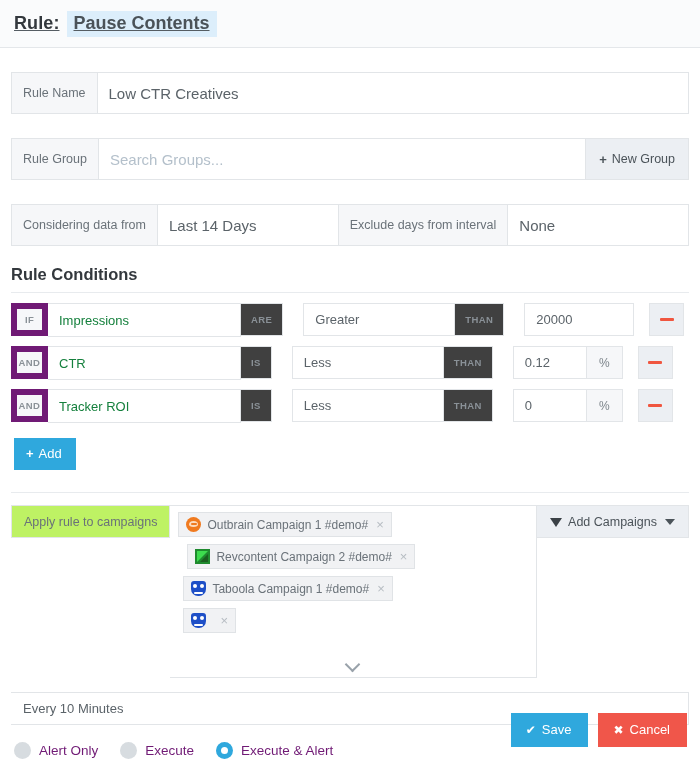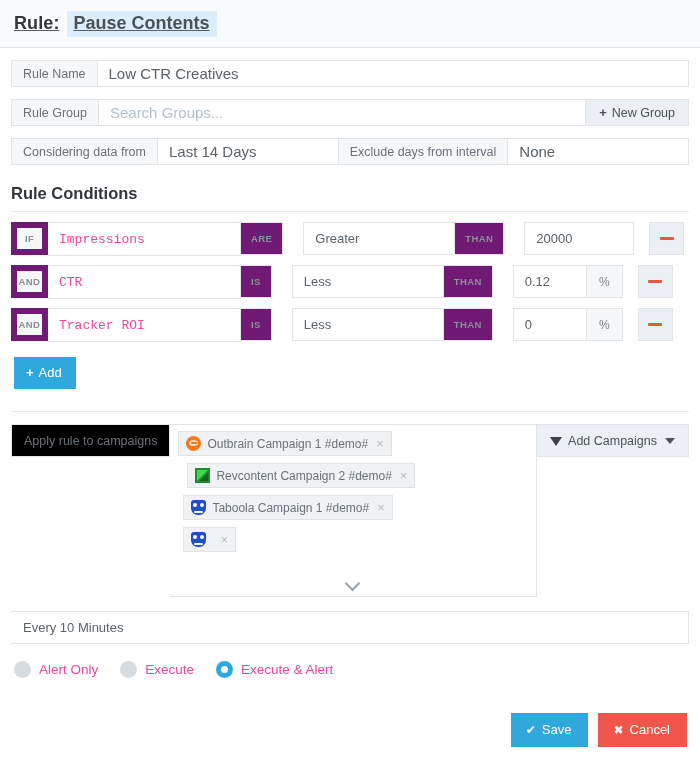--- a/index.html
+++ b/index.html
@@ -25,21 +25,21 @@
   .header .h-label {
     font-size: 18px; font-weight: bold; color: #33383d; letter-spacing: .1px;
   }
   .header .h-value {
     font-size: 18px; font-weight: bold; color: #4a5258;
     background: #dceefb; padding: 2px 7px 3px 7px; margin-left: 7px;
   }
 
   
   .rowzone { padding: 0 11px; }
-  .fieldrow { display: flex; margin-top: 12px; height: 27px; }
+  .fieldrow { display: flex; margin-top: 24px; height: 42px; }
   .addon {
     background: #f6f7f9;
     border: 1px solid #e2e5e8;
     display: flex; align-items: center; justify-content: center;
     font-size: 12.5px; color: #6a7279;
     padding: 0 11px; white-space: nowrap;
   }
   .ctl {
     border: 1px solid #e2e5e8;
     background: #fff;
@@ -71,23 +71,23 @@
   .cond-list { padding: 0 11px; }
   .cond {
     display:flex; align-items:stretch; margin-top: 10px; height: 33px;
   }
   .cond .conj {
     width:37px; background:#f6f7f9; border:6px solid #701a75;
     display:flex; align-items:center; justify-content:center;
     font-size:9.5px; font-weight:bold; letter-spacing:.4px; color:#8a9197;
   }
   .cond .fieldsel { width:193px; border:1px solid #e2e5e8; border-left:0; background:#fff;
-    display:flex; align-items:center; padding:16px 11px; font-size:13px; color:#ec4899; position:relative;font-family:Liberation Mono, monospace; }
+    display:flex; align-items:center; padding:16px 11px; font-size:13px; color:#15803d; position:relative; }
   .cond .midword {
-    border:1px solid #e2e5e8; border-left:0; background:#701a75;
+    border:1px solid #e2e5e8; border-left:0; background:#404040;
     display:flex; align-items:center; justify-content:center;
     font-size:9.5px; font-weight:bold; letter-spacing:.4px; color:#8a9197;
     padding: 0 10px;
   }
   .cond .gap { width: 20px; }
   .cond .opsel { width:152px; border:1px solid #e2e5e8; background:#fff;
     display:flex; align-items:center; padding:0 11px; font-size:13px; color:#5b6369; position:relative; }
   .cond .valbox { border:1px solid #e2e5e8; background:#fff;
     display:flex; align-items:center; padding:0 11px; font-size:13px; color:#5b6369; }
   .cond .pct {
@@ -108,21 +108,21 @@
     background:#2fa8dd; color:#fff; font-size:13px;
     padding: 8px 14px 9px 12px;
   }
   .add-btn .plus { font-weight:bold; margin-right:5px; }
 
   .divider { margin: 22px 11px 0 11px; border-top:1px solid #e8ebee; }
 
   
   .camp-wrap { margin: 12px 11px 0 11px; display:flex; align-items:flex-start; }
   .camp-label {
-    background:#000000; border:1px solid #e2e5e8;
+    background:#bef264; border:1px solid #e2e5e8;
     font-size:12.5px; color:#6a7279; padding:0 12px;
     height:33px; display:flex; align-items:center; white-space:nowrap;
   }
   .camp-box {
     flex:1; min-width:0; border:1px solid #e2e5e8; border-left:0;
     background:#fff; position:relative; padding: 6px 8px 22px 8px;
     min-height: 173px;
   }
   .tagline { display:flex; }
   .tag {
@@ -200,21 +200,21 @@
 
   
   .radios { display:flex; align-items:center; margin: 17px 0 0 14px; }
   .radio { display:flex; align-items:center; margin-right: 22px; }
   .radio .dot { width:17px; height:17px; border-radius:50%; background:#d7dce0; margin-right:8px; }
   .radio.on .dot { background:#2fa8dd; position:relative; }
   .radio.on .dot::after{
     content:""; position:absolute; left:5px; top:5px; width:7px; height:7px;
     background:#fff; border-radius:50%;
   }
-  .radio .rlabel { font-size:13.5px; color:#ec4899;text-align:center; }
+  .radio .rlabel { font-size:13.5px; color:#701a75;text-align:center; }
 
   
   .footer { position:absolute; right:13px; bottom:13px; display:flex; }
   .btn { display:flex; align-items:center; justify-content:center;
     font-size:13px; color:#fff; padding: 9px 17px 10px 15px; }
   .btn .g { margin-right:6px; font-size:12px; }
   .btn-save { background:#2fa8dd; }
   .btn-cancel { background:#f0564a; margin-left:10px; }
 </style>
 </head>

